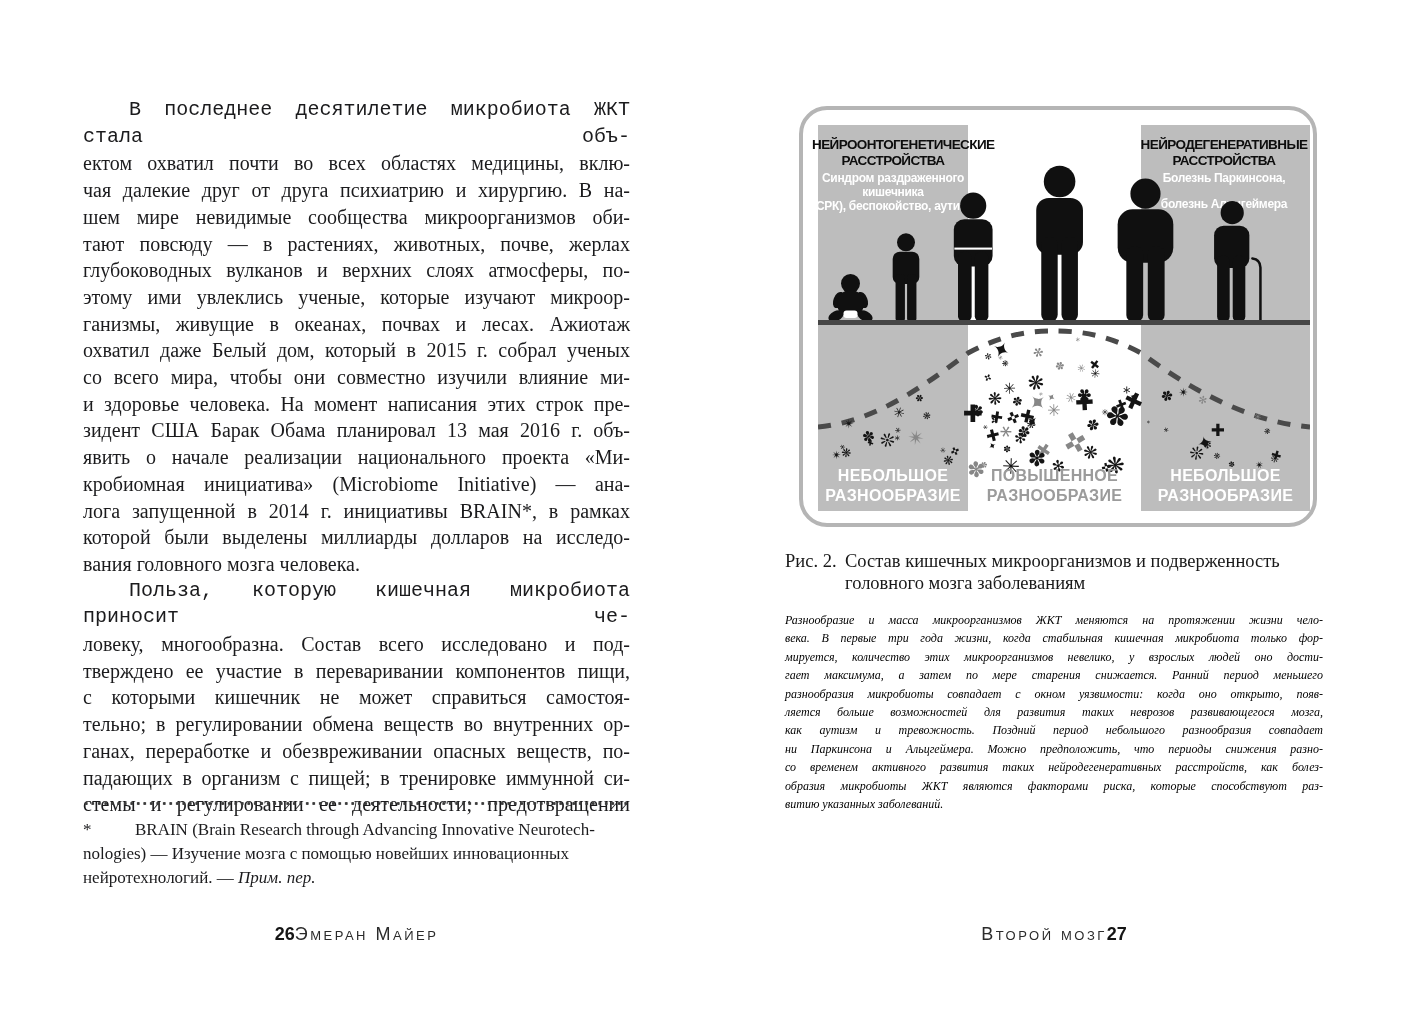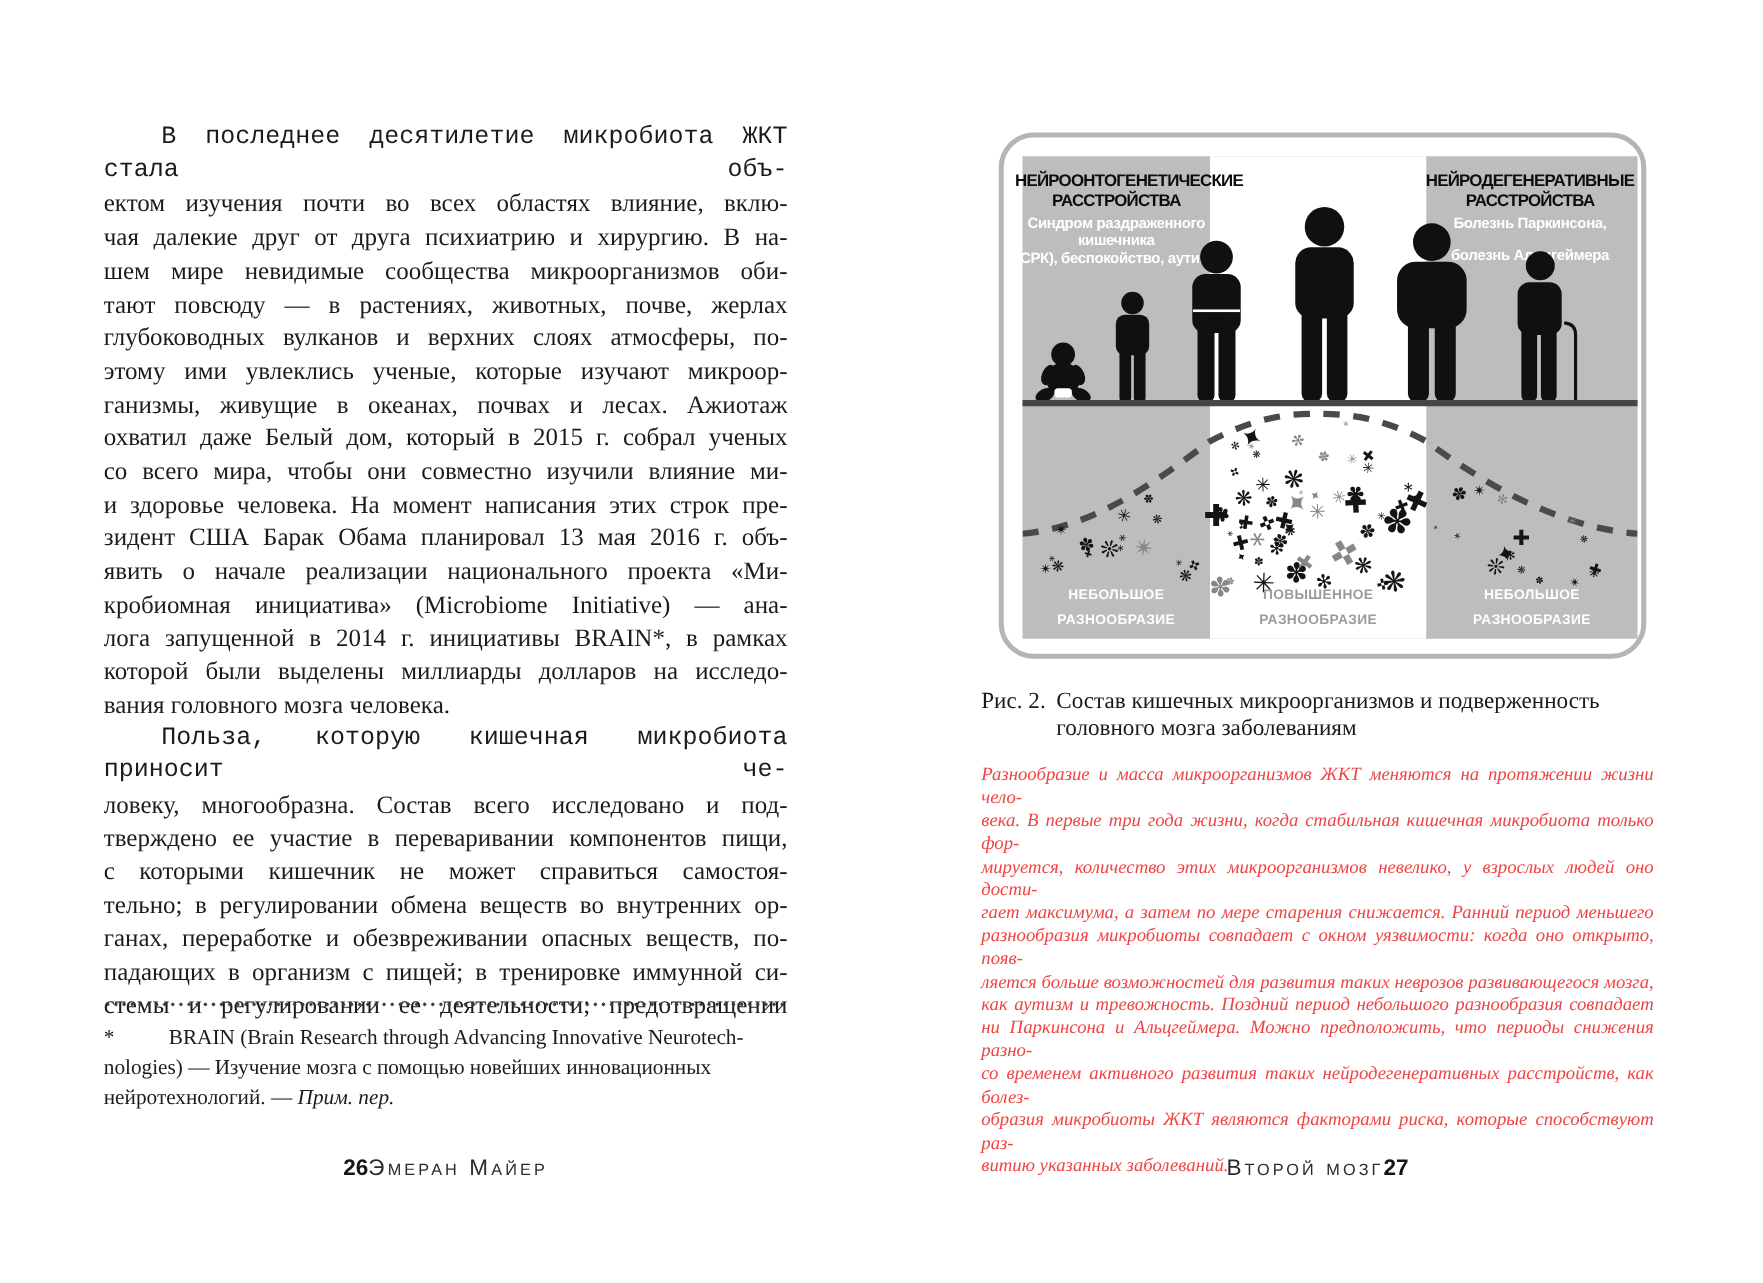--- a/index.html
+++ b/index.html
@@ -54,41 +54,41 @@
   .person{position:absolute;bottom:1px;}
   .person svg{display:block;width:100%;height:100%;}
 
   #lower{position:absolute;left:0;top:200px;width:100%;height:186px;}
   #curve-svg{position:absolute;left:0;top:0;}
   .microbe{position:absolute;line-height:1;user-select:none;}
 
   .div-label{
     position:absolute;bottom:5px;text-align:center;
     font-family:"Liberation Sans",sans-serif;font-weight:bold;
-    font-size:11px;line-height:20px;letter-spacing:.3px;
+    font-size:16px;line-height:20px;letter-spacing:.3px;
   }
   #label-left{left:0;width:150px;color:#ffffff;}
   #label-mid{left:150px;width:173px;color:#9b9b9b;}
   #label-right{left:323px;width:169px;color:#ffffff;}
 
   
   #caption{position:absolute;left:0;top:551px;width:100%;display:flex;font-size:18.5px;line-height:21.5px;color:#191919;}
   .cap-label{width:60px;flex:none;}
-  #note{position:absolute;left:0;top:611px;width:100%;font-style:italic;font-size:15px;line-height:18.4px;color:#ef4444;}
+  #note{position:absolute;left:0;top:611px;width:100%;font-style:italic;font-size:12px;line-height:18.4px;color:#000000;}
   .nline{text-align:justify;text-align-last:justify;}
   .nline.last{text-align-last:left;}
 </style>
 </head>
 <body>
 
 <div class="page" id="page-left">
 
   <div class="body-text" id="left-text">
       <div class="line indent">В последнее десятилетие микробиота ЖКТ стала объ-</div>
-      <div class="line">ектом изучения почти во всех областях влияние, вклю-</div>
+      <div class="line">ектом охватил почти во всех областях медицины, вклю-</div>
       <div class="line">чая далекие друг от друга психиатрию и хирургию. В на-</div>
       <div class="line">шем мире невидимые сообщества микроорганизмов оби-</div>
       <div class="line">тают повсюду — в растениях, животных, почве, жерлах</div>
       <div class="line">глубоководных вулканов и верхних слоях атмосферы, по-</div>
       <div class="line">этому ими увлеклись ученые, которые изучают микроор-</div>
       <div class="line">ганизмы, живущие в океанах, почвах и лесах. Ажиотаж</div>
       <div class="line">охватил даже Белый дом, который в 2015 г. собрал ученых</div>
       <div class="line">со всего мира, чтобы они совместно изучили влияние ми-</div>
       <div class="line">и здоровье человека. На момент написания этих строк пре-</div>
       <div class="line">зидент США Барак Обама планировал 13 мая 2016 г. объ-</div>

